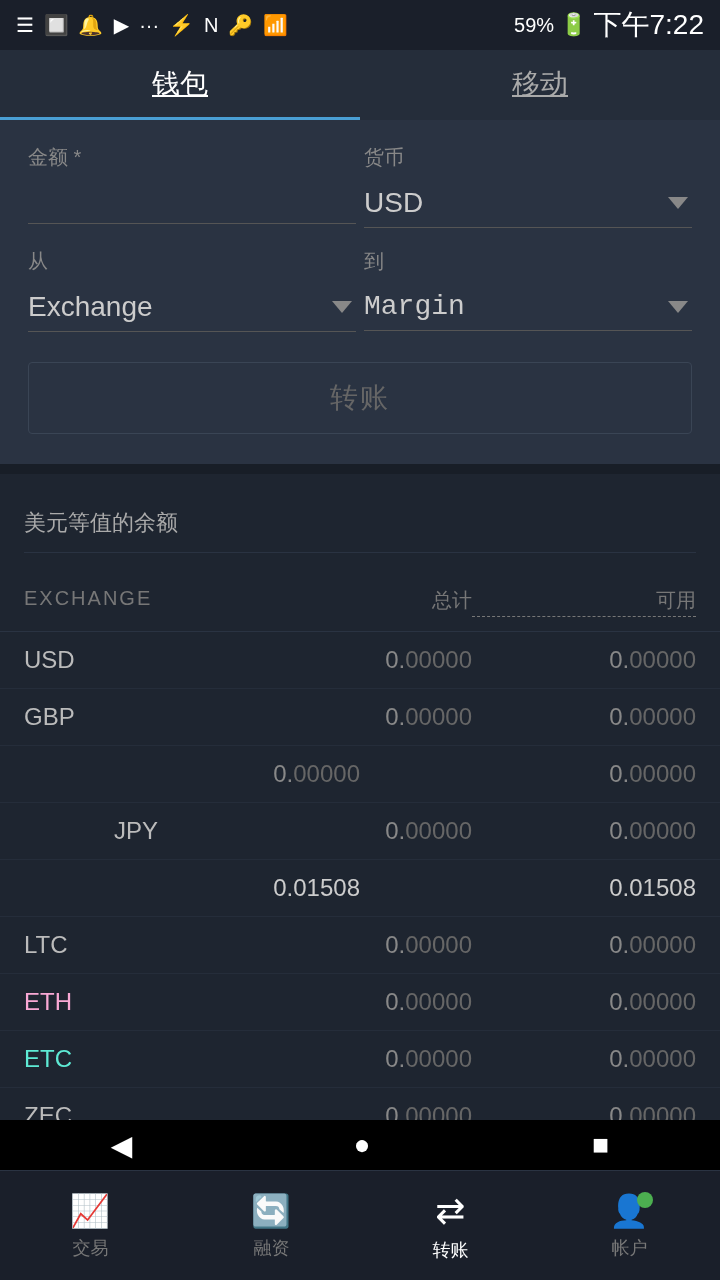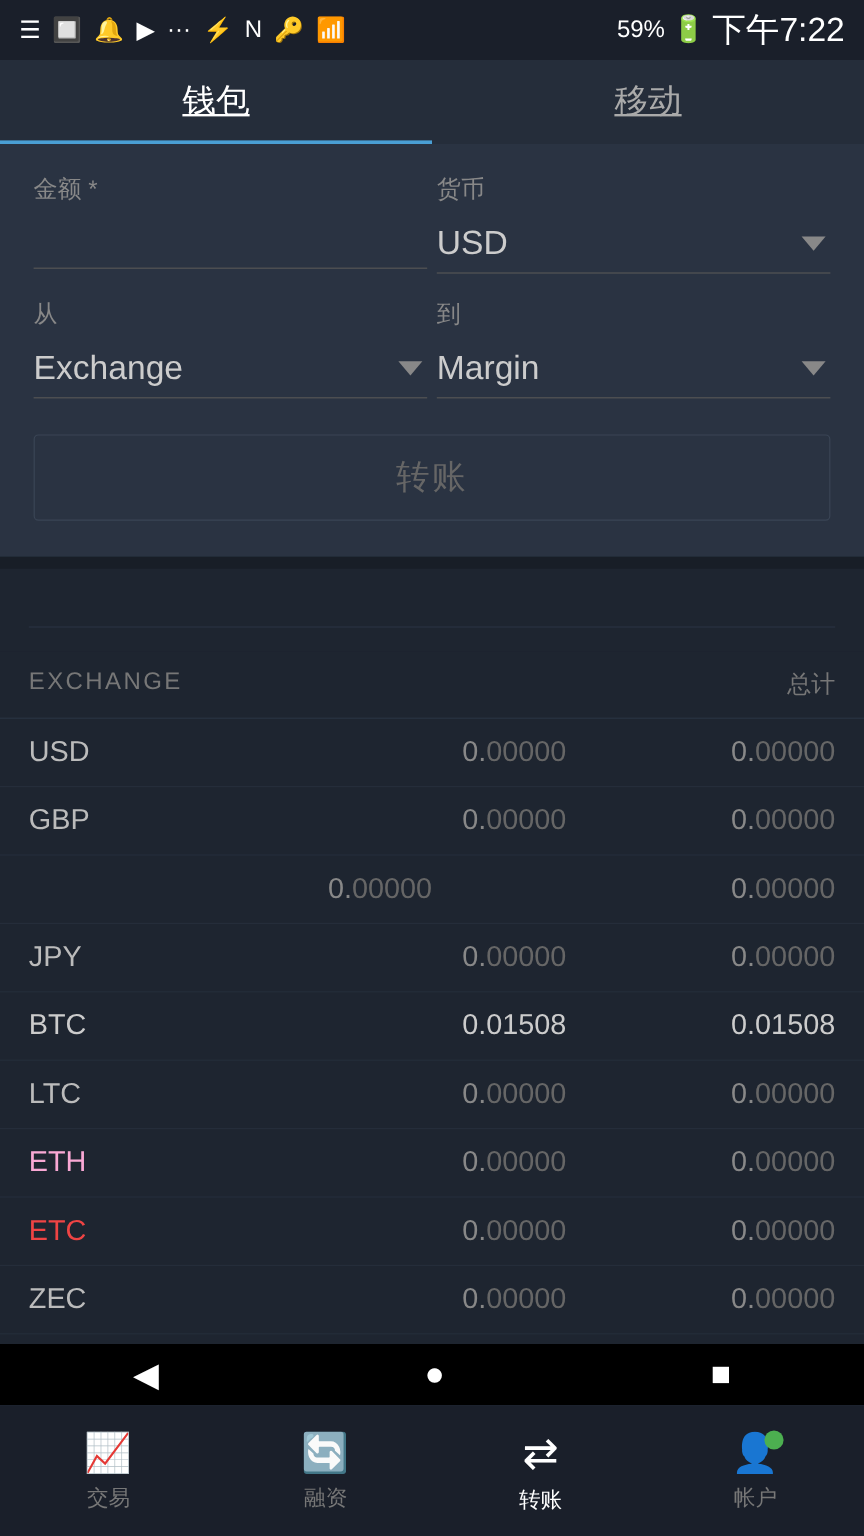--- a/index.html
+++ b/index.html
@@ -360,81 +360,82 @@
           <div class="form-select-display">
             <span style="font-size:28px; color:#ccc;">Exchange</span>
             <div class="dropdown-arrow"></div>
           </div>
         </div>
       </div>
       <div class="form-group">
         <label class="form-label">到</label>
         <div class="form-select-wrapper">
           <div class="form-select-display">
-            <span style="font-size:28px; color:#ccc;">Margin</span>
+            <span style="font-size:28px; color:#ccc;font-family:Liberation Mono, monospace;">Margin</span>
             <div class="dropdown-arrow"></div>
           </div>
         </div>
       </div>
     </div>
 
     
     <button class="transfer-btn">转账</button>
   </div>
 
   <div class="divider"></div>
 
   <div class="balance-section">
     <div class="balance-row">
+      <span class="balance-label">美元等值的余额</span>
     </div>
   </div>
 
   <div class="exchange-table">
     <div class="table-header">
       <span class="th-exchange">EXCHANGE</span>
       <span class="th-total">总计</span>
+      <span class="th-available">可用</span>
     </div>
 
     <div id="table-body">
         <div class="table-row">
       <span class="td-currency" style="color:#bbb;">USD</span>
       <span class="td-total"><span style="color:#888;">0.</span><span style="color:#666;">00000</span></span>
       <span class="td-available"><span style="color:#888;">0.</span><span style="color:#666;">00000</span></span>
     </div>
         <div class="table-row">
       <span class="td-currency" style="color:#bbb;">GBP</span>
       <span class="td-total"><span style="color:#888;">0.</span><span style="color:#666;">00000</span></span>
       <span class="td-available"><span style="color:#888;">0.</span><span style="color:#666;">00000</span></span>
     </div>
         <div class="table-row">
       <span class="td-total"><span style="color:#888;">0.</span><span style="color:#666;">00000</span></span>
       <span class="td-available"><span style="color:#888;">0.</span><span style="color:#666;">00000</span></span>
     </div>
         <div class="table-row">
-      <span class="td-currency" style="color:#bbb;">JPY</span>
-      <span class="td-total"><span style="color:#888;">0.</span><span style="color:#666;">00000</span></span>
-      <span class="td-available"><span style="color:#888;">0.</span><span style="color:#666;">00000</span></span>
-    </div>
-        <div class="table-row">
-      <span class="td-currency" style="color:#ccc;">BTC</span>
+      <span class="td-currency" style="color:#bbb;text-align:center;">JPY</span>
+      <span class="td-total"><span style="color:#888;">0.</span><span style="color:#666;">00000</span></span>
+      <span class="td-available"><span style="color:#888;">0.</span><span style="color:#666;">00000</span></span>
+    </div>
+        <div class="table-row">
       <span class="td-total"><span style="color:#ccc;">0.01508</span></span>
       <span class="td-available"><span style="color:#ccc;">0.01508</span></span>
     </div>
         <div class="table-row">
       <span class="td-currency" style="color:#bbb;">LTC</span>
       <span class="td-total"><span style="color:#888;">0.</span><span style="color:#666;">00000</span></span>
       <span class="td-available"><span style="color:#888;">0.</span><span style="color:#666;">00000</span></span>
     </div>
         <div class="table-row">
       <span class="td-currency" style="color:#f9a8d4;">ETH</span>
       <span class="td-total"><span style="color:#888;">0.</span><span style="color:#666;">00000</span></span>
       <span class="td-available"><span style="color:#888;">0.</span><span style="color:#666;">00000</span></span>
     </div>
         <div class="table-row">
-      <span class="td-currency" style="color:#ef4444;">ETC</span>
+      <span class="td-currency" style="color:#5eead4;">ETC</span>
       <span class="td-total"><span style="color:#888;">0.</span><span style="color:#666;">00000</span></span>
       <span class="td-available"><span style="color:#888;">0.</span><span style="color:#666;">00000</span></span>
     </div>
         <div class="table-row">
       <span class="td-currency" style="color:#bbb;">ZEC</span>
       <span class="td-total"><span style="color:#888;">0.</span><span style="color:#666;">00000</span></span>
       <span class="td-available"><span style="color:#888;">0.</span><span style="color:#666;">00000</span></span>
     </div>
         <div class="table-row">
       <span class="td-currency" style="color:#bbb;">XMR</span>

